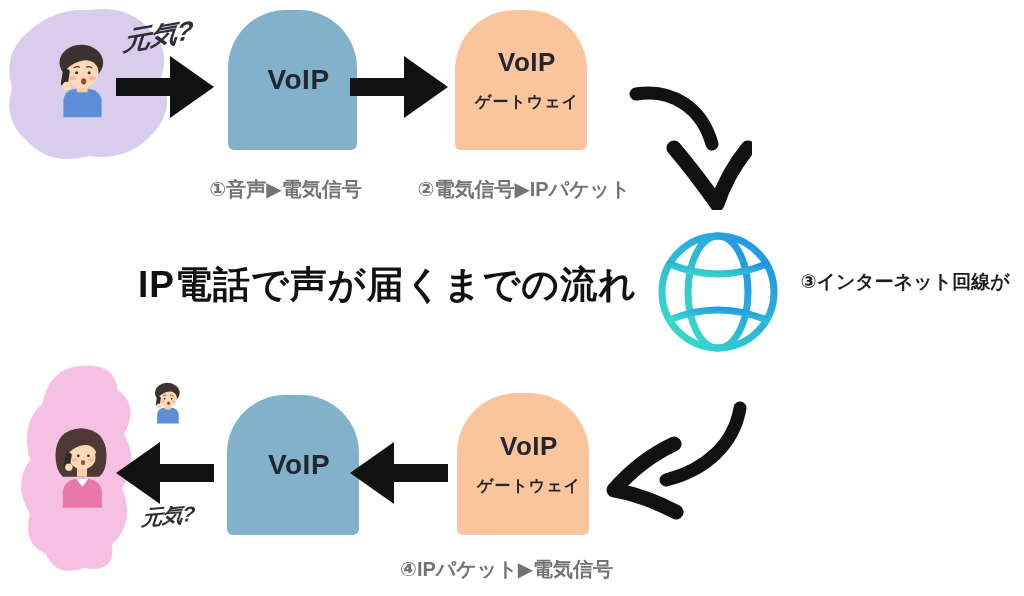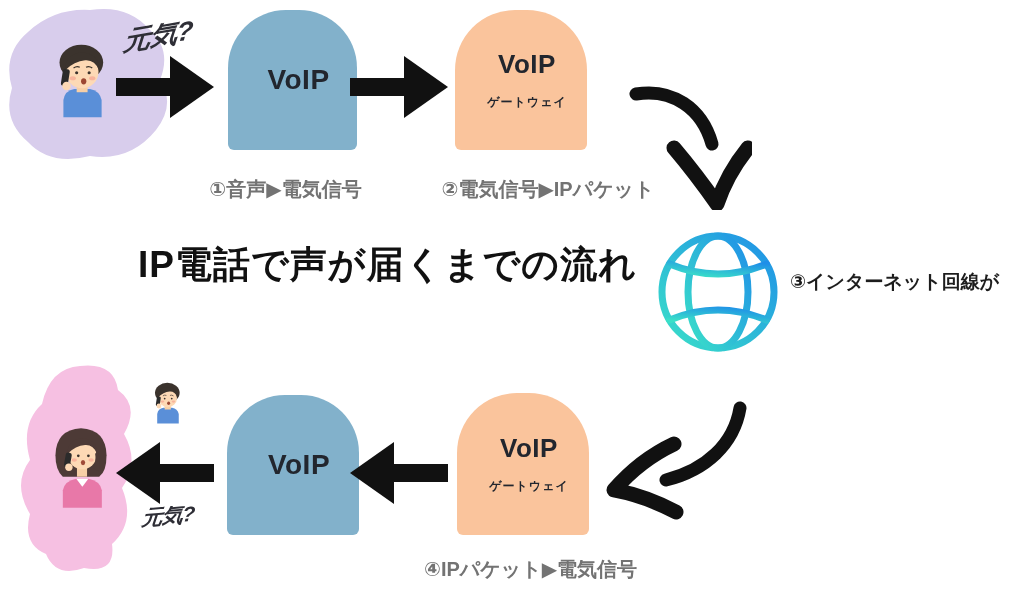--- a/index.html
+++ b/index.html
@@ -8,27 +8,27 @@
   }
   html,body{margin:0;padding:0;background:#fff;}
   .canvas{position:relative;width:1024px;height:596px;background:#ffffff;overflow:hidden;
     font-family:"Liberation Sans","DejaVu Sans",sans-serif;color:#1a1a1a;}
   .abs{position:absolute;}
   .arch{display:flex;flex-direction:column;align-items:center;justify-content:center;
     text-align:center;color:var(--node-text);padding-left:12px;}
   .arch.blue{background:var(--voip-box);border-radius:58px 58px 6px 6px;}
   .arch.orange{background:var(--gateway-box);border-radius:60px 60px 6px 6px;}
   .arch .main-label{font-size:28px;font-weight:bold;letter-spacing:.5px;}
-  .arch .sub-label{font-size:12px;font-weight:bold;margin-top:14px;letter-spacing:1px;}
+  .arch .sub-label{font-size:16px;font-weight:bold;margin-top:14px;letter-spacing:1px;}
   .step-label{font-size:20px;font-weight:600;color:#737373;text-align:center;white-space:nowrap;}
   .page-title{font-size:37px;font-weight:600;letter-spacing:1px;color:#111;white-space:nowrap;}
   .speech{font-style:italic;font-weight:800;color:#2e2e36;white-space:nowrap;letter-spacing:-1px;}
   .speech.top{font-size:27px;transform:skewX(-14deg) rotate(-10deg);}
   .speech.bottom{font-size:21px;transform:skewX(-10deg) rotate(-5deg);}
-  .net-caption{font-size:19px;font-weight:600;line-height:32px;text-align:left;color:#1d1d1d;white-space:nowrap;}
+  .net-caption{font-size:19px;font-weight:600;line-height:32px;text-align:center;color:#1d1d1d;white-space:nowrap;}
   svg{display:block;}
 </style>
 </head>
 <body>
 
 <div class="canvas">
 
   <svg width="0" height="0" style="position:absolute" aria-hidden="true">
     <defs>
       <linearGradient id="globeGrad" x1="0" y1="1" x2="1" y2="0">
@@ -98,28 +98,28 @@
   <svg class="abs" style="left:350px;top:56px" width="98" height="62" viewBox="0 0 98 62">
       <use href="#arrow-right"></use>
     </svg>
 
   <div class="abs arch orange" style="left:455px;top:10px;width:120px;height:140px">
     <span class="main-label" style="font-size:26px">VoIP</span>
     <span class="sub-label">ゲートウェイ</span>
   </div>
 
   <div class="abs step-label" style="left:178px;top:176px;width:215px">①音声▶電気信号</div>
-  <div class="abs step-label" style="left:428px;top:176px;width:240px">②電気信号▶IPパケット</div>
+  <div class="abs step-label" style="left:404px;top:176px;width:240px">②電気信号▶IPパケット</div>
 
   <svg class="abs" style="left:622px;top:82px" width="130" height="128" viewBox="0 0 130 128">
     <path d="M14,12 C50,6 80,26 90,62" stroke="var(--arrow)" stroke-width="13" fill="none" stroke-linecap="round"></path>
     <path d="M52,66 Q74,92 95,122 Q105,92 126,66" stroke="var(--arrow)" stroke-width="15" fill="none" stroke-linecap="round" stroke-linejoin="round"></path>
   </svg>
 
-  <div class="abs page-title" style="left:138px;top:240px">IP電話で声が届くまでの流れ</div>
+  <div class="abs page-title" style="left:138px;top:260px">IP電話で声が届くまでの流れ</div>
 
   <svg class="abs" style="left:656px;top:230px" width="124" height="124" viewBox="0 0 124 124">
     <g stroke="url(#globeGrad)" stroke-width="7" fill="none" stroke-linecap="round">
       <circle cx="62" cy="62" r="56"></circle>
       <ellipse cx="62" cy="62" rx="30" ry="56"></ellipse>
       <line x1="62" y1="6" x2="62" y2="118"></line>
       <line x1="6" y1="62" x2="118" y2="62"></line>
       <path d="M13.5,34 Q62,54 110.5,34"></path>
       <path d="M13.5,90 Q62,70 110.5,90"></path>
     </g>
@@ -154,15 +154,15 @@
 
   <svg class="abs" style="left:350px;top:442px" width="98" height="62" viewBox="0 0 98 62">
       <use href="#arrow-left"></use>
     </svg>
 
   <div class="abs arch orange" style="left:457px;top:393px;width:120px;height:142px">
     <span class="main-label" style="font-size:26px">VoIP</span>
     <span class="sub-label">ゲートウェイ</span>
   </div>
 
-  <div class="abs step-label" style="left:408px;top:556px;width:245px">④IPパケット▶電気信号</div>
+  <div class="abs step-label" style="left:384px;top:556px;width:245px">④IPパケット▶電気信号</div>
 
 </div>
 
 </body></html>

